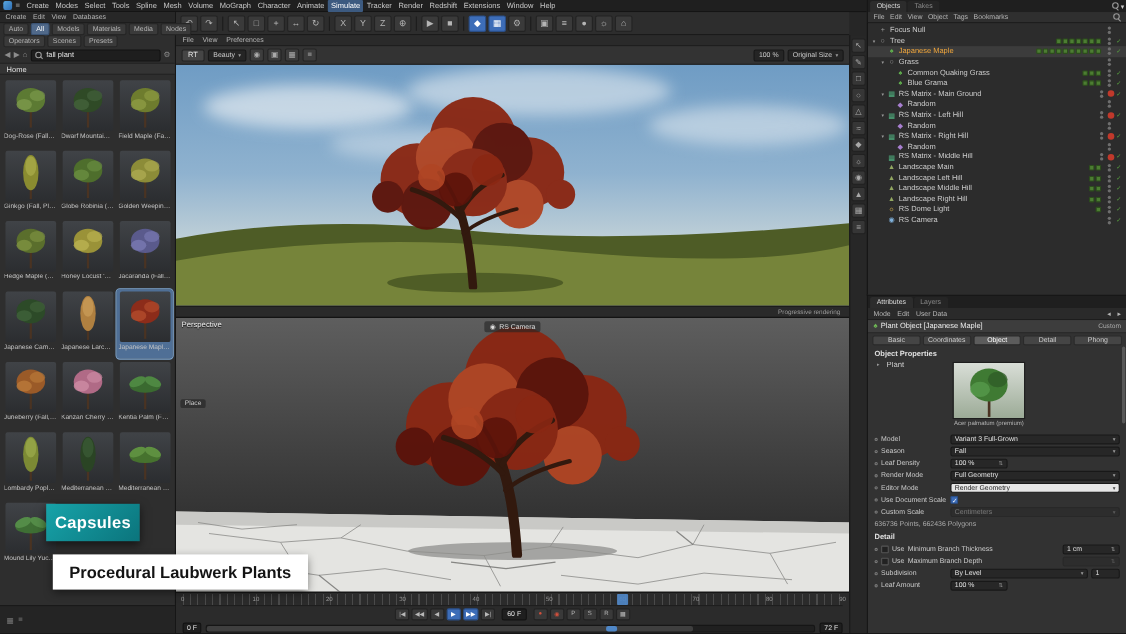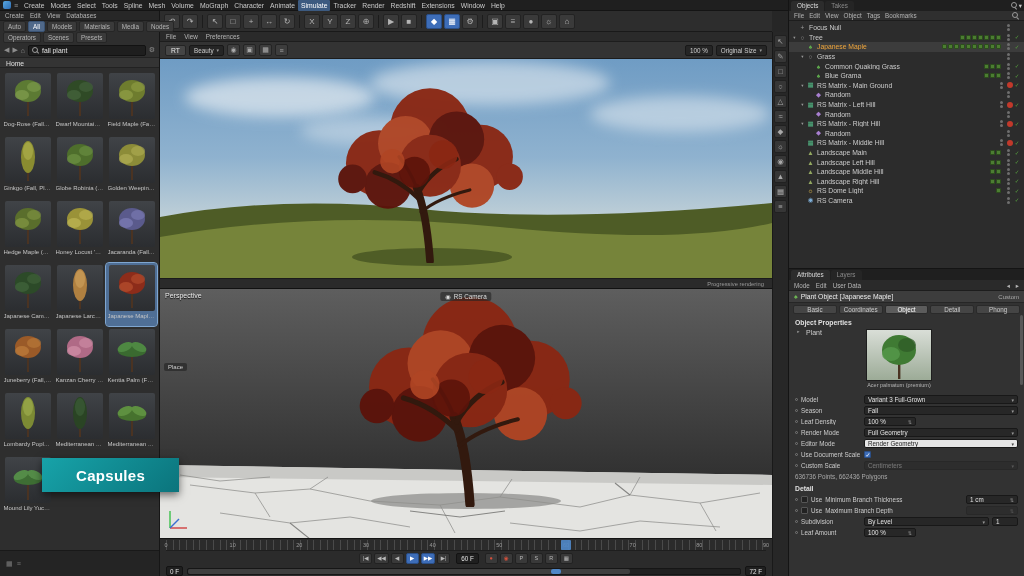--- a/index.html
+++ b/index.html
@@ -132,21 +132,21 @@
   .dd.dis{opacity:.38}
   .num{width:52px;display:flex;align-items:center;justify-content:space-between;background:#272727;border:1px solid #181818;border-radius:2px;height:9px;padding:0 3px;color:#e0e0e0;flex:0 0 auto}
   .spin{font-size:5px;color:#8c8c8c}
   .cb{width:7px;height:7px;background:#222;border:1px solid #555;border-radius:1px;position:relative;flex:0 0 auto}
   .cb.on{background:#3d6db8;border-color:#2a4e86}
   .cb.on::after{content:"✓";position:absolute;left:0.5px;top:-1.5px;font-size:6px;color:#fff}
   .am-stats{font-size:6.3px;color:#a8a8a8;padding:2px 6px;height:11px}
   .num.small{width:26px}
 
   
-  #badge-capsules{position:absolute;left:42px;top:458px;height:34px;padding:0 34px;display:flex;align-items:center;background:linear-gradient(135deg,var(--badge_teal),var(--badge_teal_dark));color:#fff;font-weight:bold;font-size:15px;letter-spacing:.3px;box-shadow:0 3px 8px rgba(0,0,0,.55);z-index:60}
+  #badge-capsules{position:absolute;left:42px;top:458px;height:34px;padding:0 8px;display:flex;align-items:center;background:linear-gradient(135deg,var(--badge_teal),var(--badge_teal_dark));color:#fff;font-weight:bold;font-size:15px;letter-spacing:.3px;box-shadow:0 3px 8px rgba(0,0,0,.55);z-index:60}
   #badge-title{position:absolute;left:48px;top:504px;height:32px;padding:0 15px;display:flex;align-items:center;background:#fff;color:#141414;font-weight:bold;font-size:15px;box-shadow:0 3px 8px rgba(0,0,0,.5);z-index:60}
 </style>
 </head>
 <body>
 
 <div id="root">
 
   <header id="menubar">
     <div class="logo"></div>
     <span class="mb-icon">≡</span>
@@ -986,20 +986,21 @@
           <span class="fl">Leaf Amount</span>
           <div class="num">
             <span>100 %</span>
             <span class="spin">⇅</span>
           </div>
         </div>
       </div>
   </aside>
 
   <div id="badge-capsules">Capsules</div>
+  <div id="badge-title">Procedural Laubwerk Plants</div>
 
   <svg width="0" height="0" style="position:absolute" aria-hidden="true">
     <defs>
       <symbol id="treeSym" viewBox="0 0 200 170">
         <g opacity="0.96">
           <circle cx="54" cy="80" r="30" fill="var(--canopy_mid)"></circle>
           <circle cx="100" cy="48" r="36" fill="var(--canopy_mid)"></circle>
           <circle cx="146" cy="74" r="29" fill="var(--canopy_mid)"></circle>
           <circle cx="78" cy="62" r="25" fill="var(--canopy_light)"></circle>
           <circle cx="124" cy="58" r="25" fill="var(--canopy_dark)"></circle>

